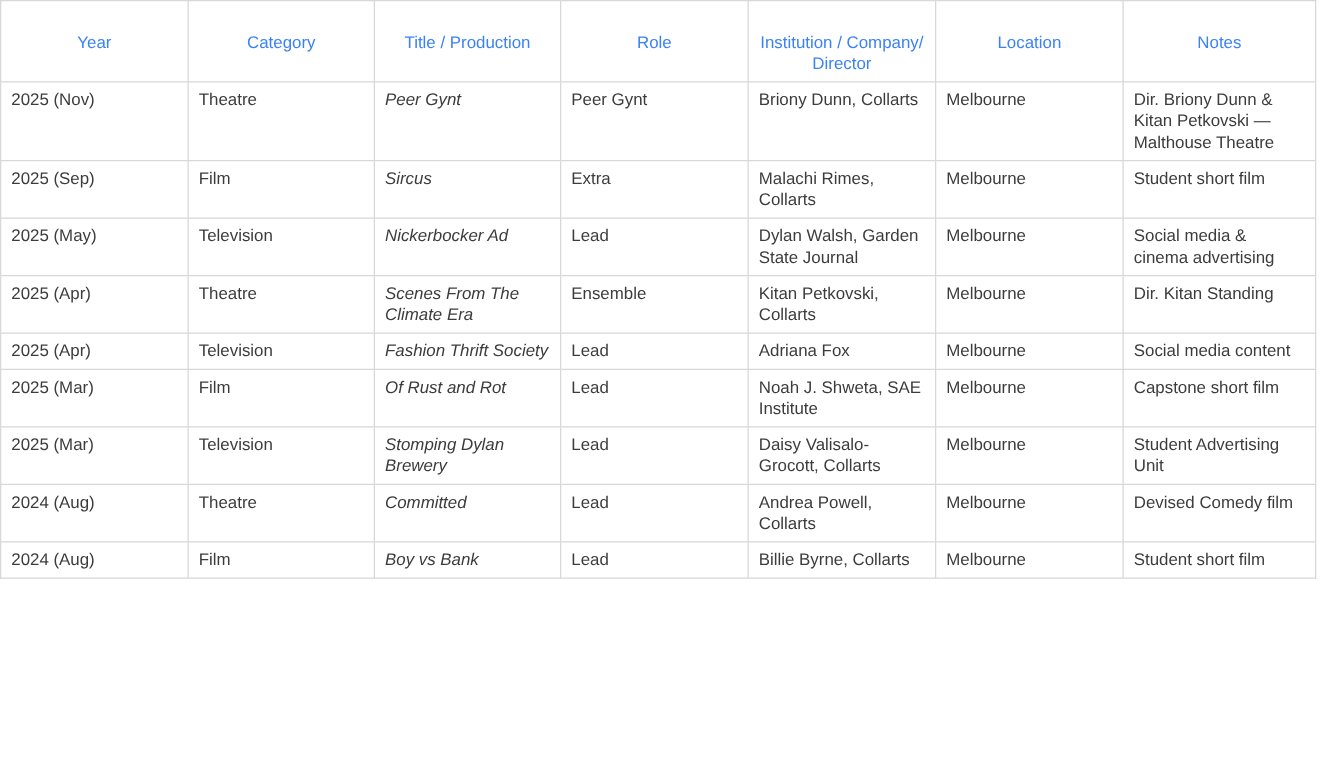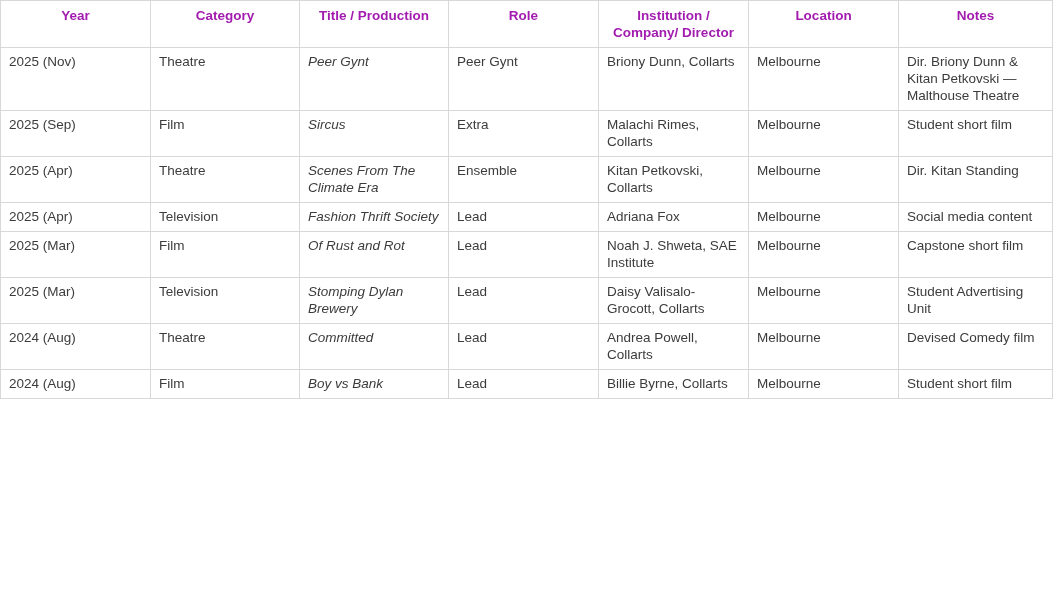--- a/index.html
+++ b/index.html
@@ -25,24 +25,24 @@
   table.cv-table td {
     border: 1px solid #d8d8d8;
     vertical-align: top;
     font-size: 13.5px;
     line-height: 1.26;
     color: #3c3c3c;
     padding: 5px 8px 6px 8px;
     overflow: hidden;
   }
   table.cv-table th {
-    font-weight: bold;
-    color: #a21caf;
+    font-weight: normal;
+    color: #3b82f6;
     text-align: center;
-    padding-top: 6px;
+    padding-top: 24px;
     height: 43px;
   }
   table.cv-table td {
     text-align: left;
   }
   table.cv-table td.title-cell {
     font-style: italic;
   }
   tr.tall td { height: 57px; }
   tr.med td  { height: 42px; }
@@ -84,20 +84,29 @@
           <td>Dir. Briony Dunn &amp; Kitan Petkovski — Malthouse Theatre</td>
         </tr>
         <tr class="med">
           <td>2025 (Sep)</td>
           <td>Film</td>
           <td class="title-cell">Sircus</td>
           <td>Extra</td>
           <td>Malachi Rimes, Collarts</td>
           <td>Melbourne</td>
           <td>Student short film</td>
+        </tr>
+        <tr class="med">
+          <td>2025 (May)</td>
+          <td>Television</td>
+          <td class="title-cell">Nickerbocker Ad</td>
+          <td>Lead</td>
+          <td>Dylan Walsh, Garden State Journal</td>
+          <td>Melbourne</td>
+          <td>Social media &amp; cinema advertising</td>
         </tr>
         <tr class="med">
           <td>2025 (Apr)</td>
           <td>Theatre</td>
           <td class="title-cell">Scenes From The Climate Era</td>
           <td>Ensemble</td>
           <td>Kitan Petkovski, Collarts</td>
           <td>Melbourne</td>
           <td>Dir. Kitan Standing</td>
         </tr>

